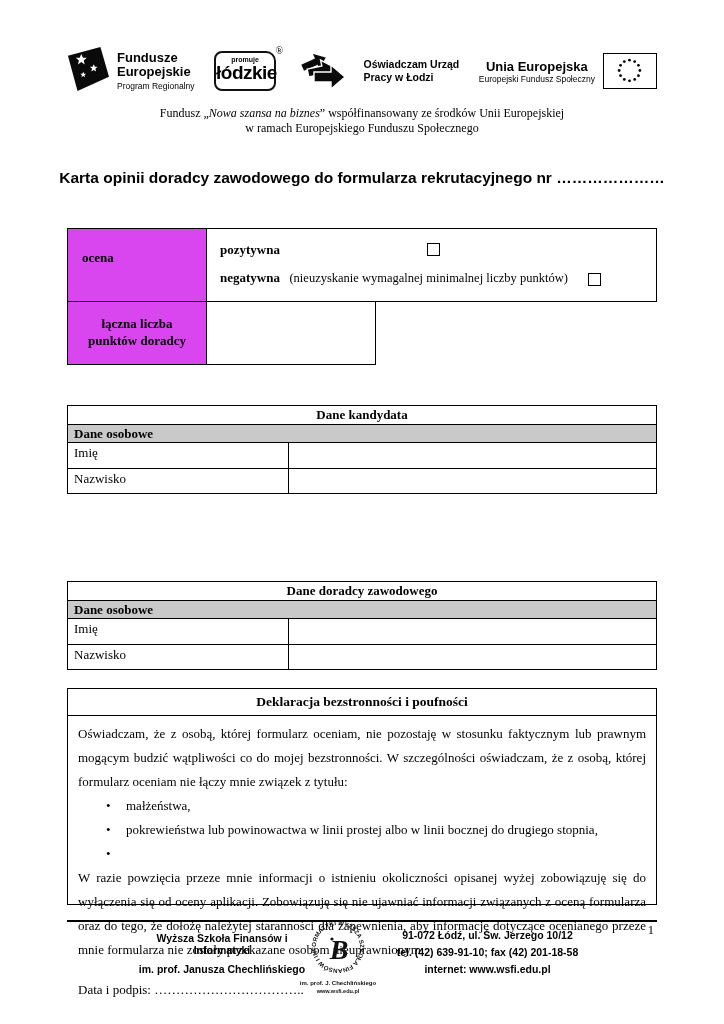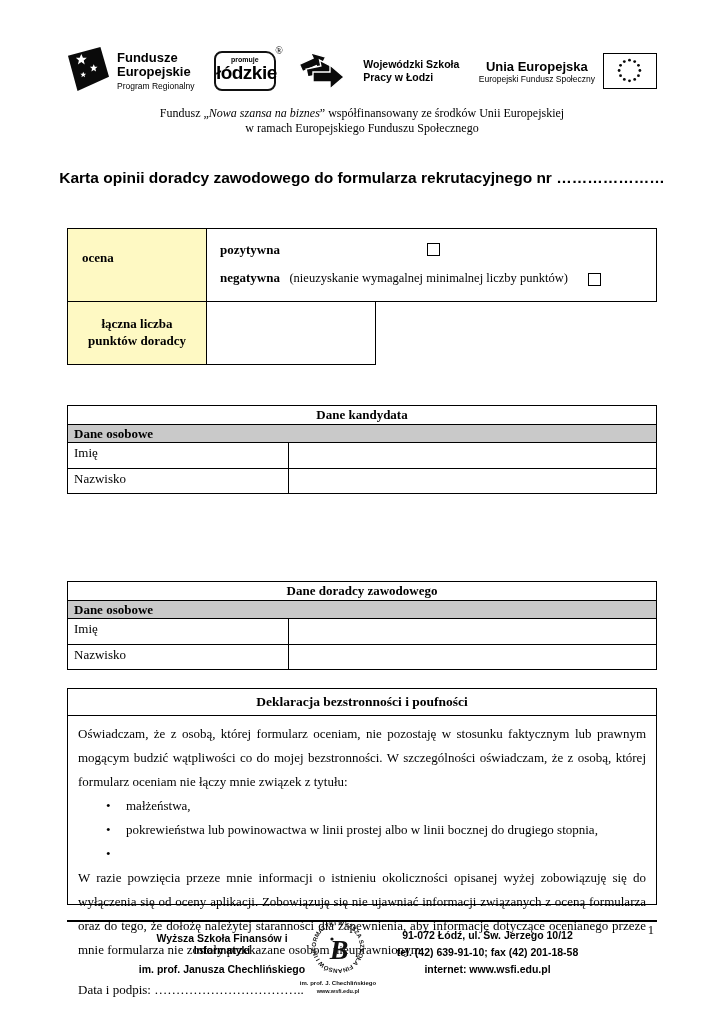--- a/index.html
+++ b/index.html
@@ -29,21 +29,21 @@
   .ue-flag { width:54px; height:36px; border:1.5px solid #000; display:block; }
   
   .project { position:absolute; left:0; top:106px; width:724px; text-align:center;
              font-size:12px; line-height:1.25; }
   
   .doc-title { position:absolute; left:0; top:169px; width:724px; text-align:center;
                font-family:"Liberation Sans", sans-serif; font-weight:bold; font-size:15.5px; }
   
   .score-table { position:absolute; left:67px; top:228px; width:590px; font-size:13px; }
   .st-row1 { display:flex; height:74px; border:1px solid #000; }
-  .st-label { width:139px; background:#fef9c3; border-right:1px solid #000;
+  .st-label { width:139px; background:#d946ef; border-right:1px solid #000;
               font-weight:bold; }
   .st-label-ocena { padding:21px 0 0 14px; }
   .st-content { flex:1; padding-top:13px; }
   .opt-line { position:relative; height:28px; padding-left:13px; }
   .opt-bold { font-weight:bold; }
   .opt-note { font-size:12.5px; }
   .checkbox { position:absolute; top:1px; width:13px; height:13px;
               border:1.5px solid #000; background:#fff; }
   .cb-pos { left:220px; }
   .cb-neg { left:381px; top:3px; }
@@ -122,21 +122,21 @@
       <span>
         <svg width="60" height="42" viewBox="0 0 60 42">
           <g stroke="#fff" stroke-width="1.4" fill="#0a0a0a">
             <path transform="translate(6,20) rotate(-24)" d="M0,-4 h15 v-6 l12,10 l-12,10 v-6 h-15 z"></path>
             <path transform="translate(12,25) rotate(-12)" d="M0,-4 h15 v-6 l12,10 l-12,10 v-6 h-15 z"></path>
             <path transform="translate(18,29) rotate(0)" d="M0,-5 h17 v-7 l14,12 l-14,12 v-7 h-17 z"></path>
           </g>
         </svg>
       </span>
       <span class="logo-text-sans wup-text">
-        <div>Wojewódzki Szkoła</div>
+        <div>Oświadczam Urząd</div>
         <div>Pracy w Łodzi</div>
       </span>
     </div>
 
     <div class="logo">
       <span class="logo-text-sans ue-text">
         <div class="ue-title">Unia Europejska</div>
         <div class="ue-sub">Europejski Fundusz Społeczny</div>
       </span>
       <span class="ue-flag">

